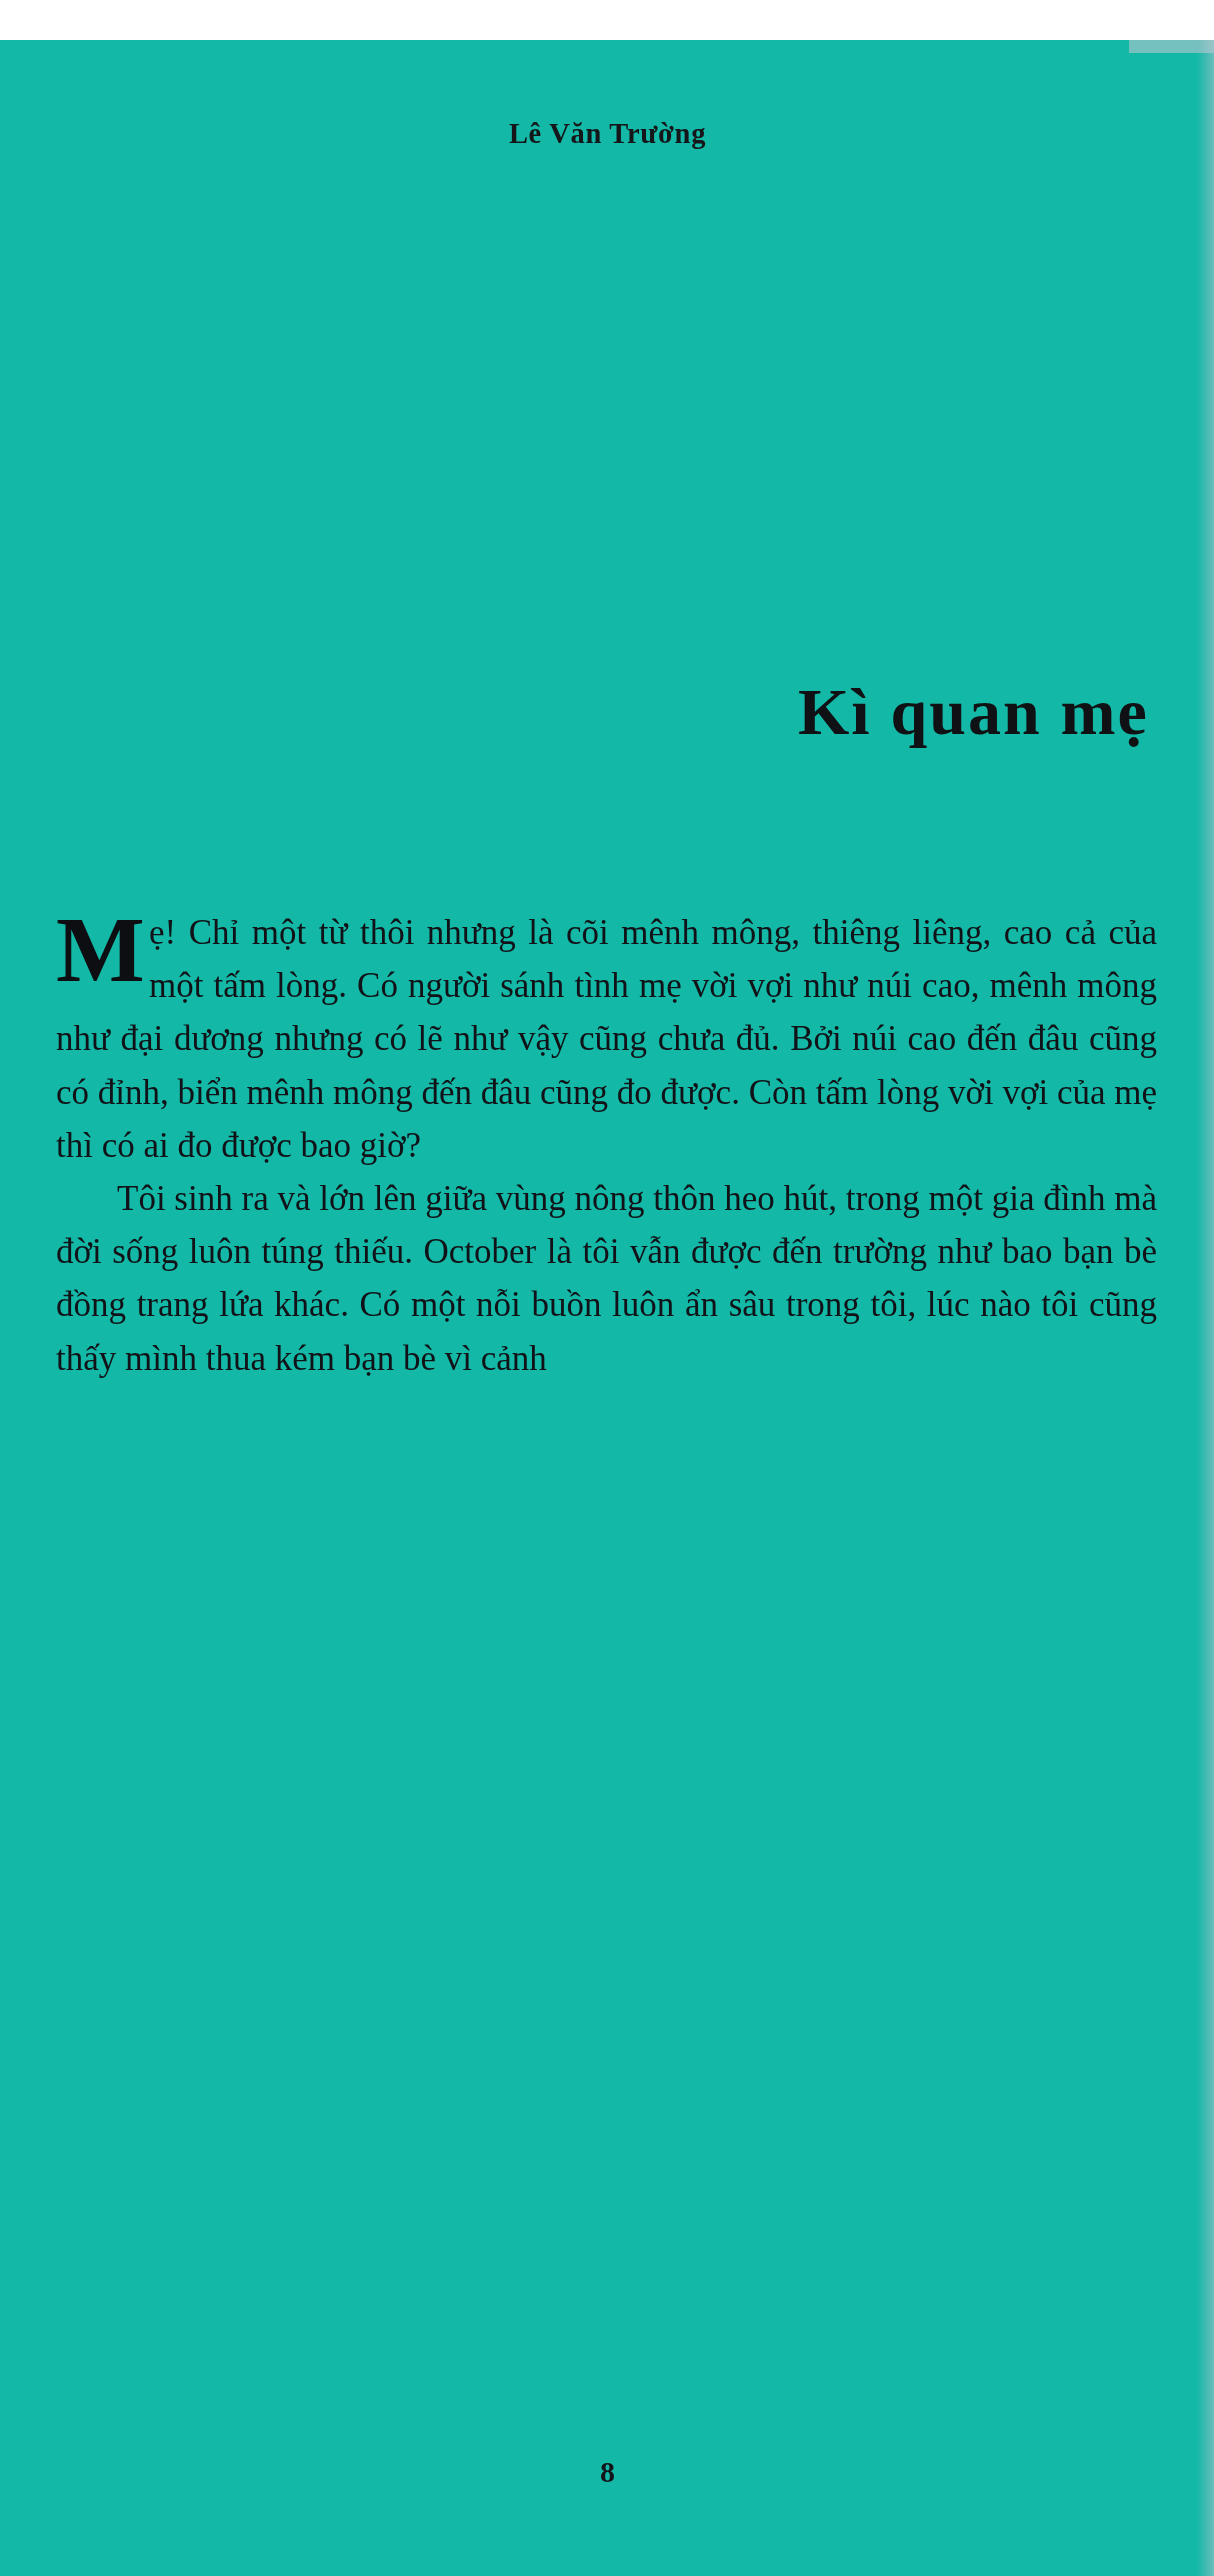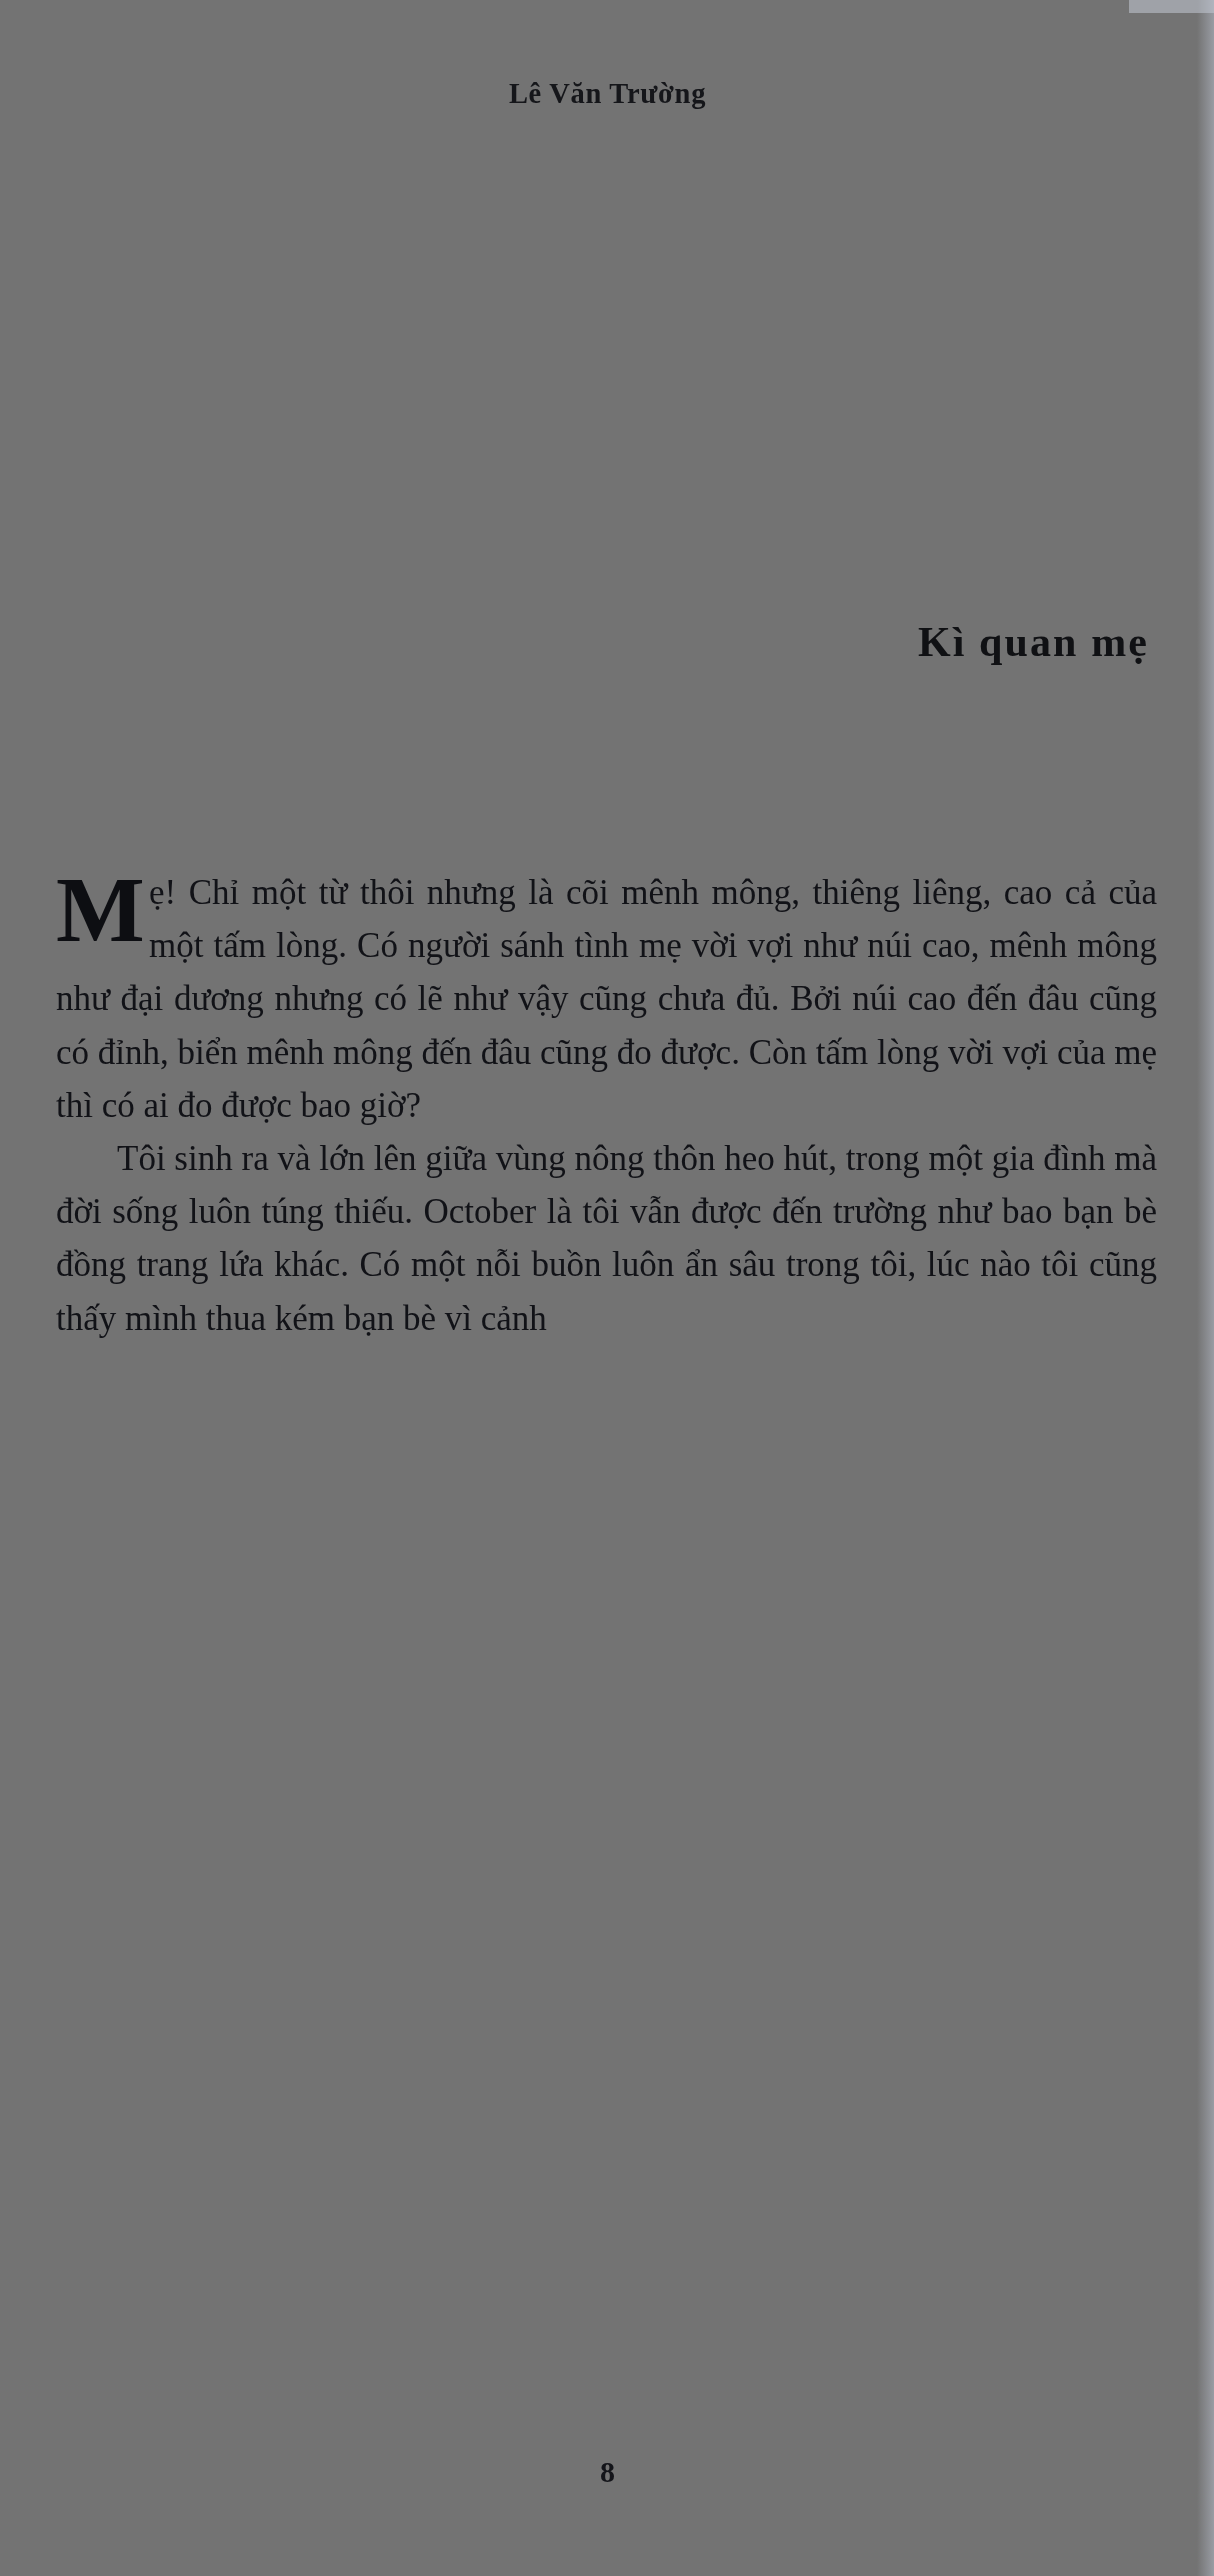--- a/index.html
+++ b/index.html
@@ -12,21 +12,22 @@
     height: 2576px;
     position: relative;
     font-family: "Liberation Serif", serif;
     color: #111111;
     overflow: hidden;
   }
 
   .page {
     position: absolute;
     inset: 0;
-    background: #737373;
+    background: #14b8a6;
+    margin-top: 40px;
   }
 
   
   .page-edge {
     position: absolute;
     top: 0;
     right: 0;
     width: 18.5px;
     height: 100%;
     background: linear-gradient(to right, rgba(200,205,215,0.0), rgba(188,194,208,0.55));
@@ -52,21 +53,21 @@
     letter-spacing: 0.7px;
     color: #15161a;
   }
 
   .chapter-title {
     position: absolute;
     top: 590px;
     right: 66px;
     font-family: "Liberation Serif", serif;
     font-weight: bold;
-    font-size: 42px;
+    font-size: 66px;
     letter-spacing: 2.1px;
     color: #101114;
     text-align: right;
     white-space: nowrap;
   }
 
   .body-text {
     position: absolute;
     top: 866px;
     left: 56px;

